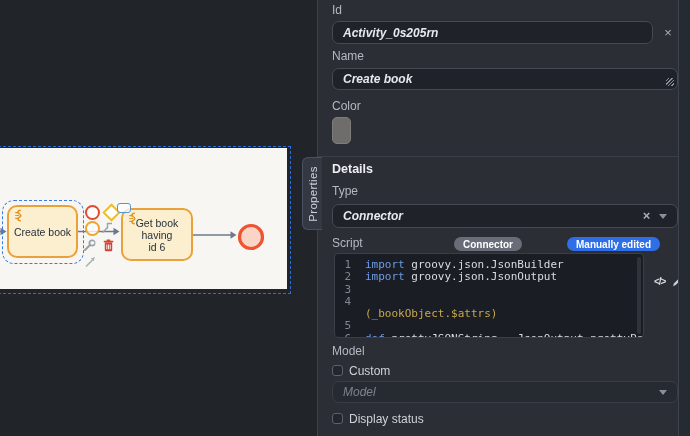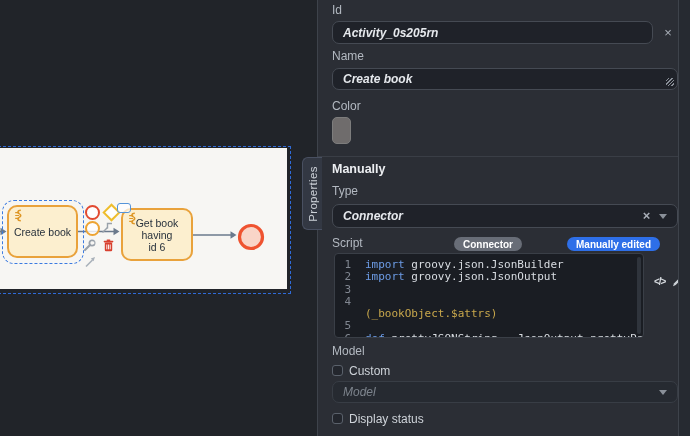--- a/index.html
+++ b/index.html
@@ -170,21 +170,21 @@
     <div class="field" style="left:14px;top:68px;width:346px;height:22px;">
       <span>Create book</span>
       <span class="resize-corner"></span>
     </div>
 
     <div class="lbl" style="left:14px;top:99px;">Color</div>
     <div class="swatch" style="background:#6f6c6c"></div>
 
     <div class="separator"></div>
 
-    <div class="heading" style="left:14px;top:162px;">Manually</div>
+    <div class="heading" style="left:14px;top:162px;">Details</div>
 
     <div class="lbl" style="left:14px;top:184px;">Type</div>
     <div class="field" style="left:14px;top:204px;width:346px;height:24px;">
       <span>Connector</span>
       <span class="select-extras">
         <span class="clear-x">×</span>
         <span class="caret"></span>
       </span>
     </div>
 

